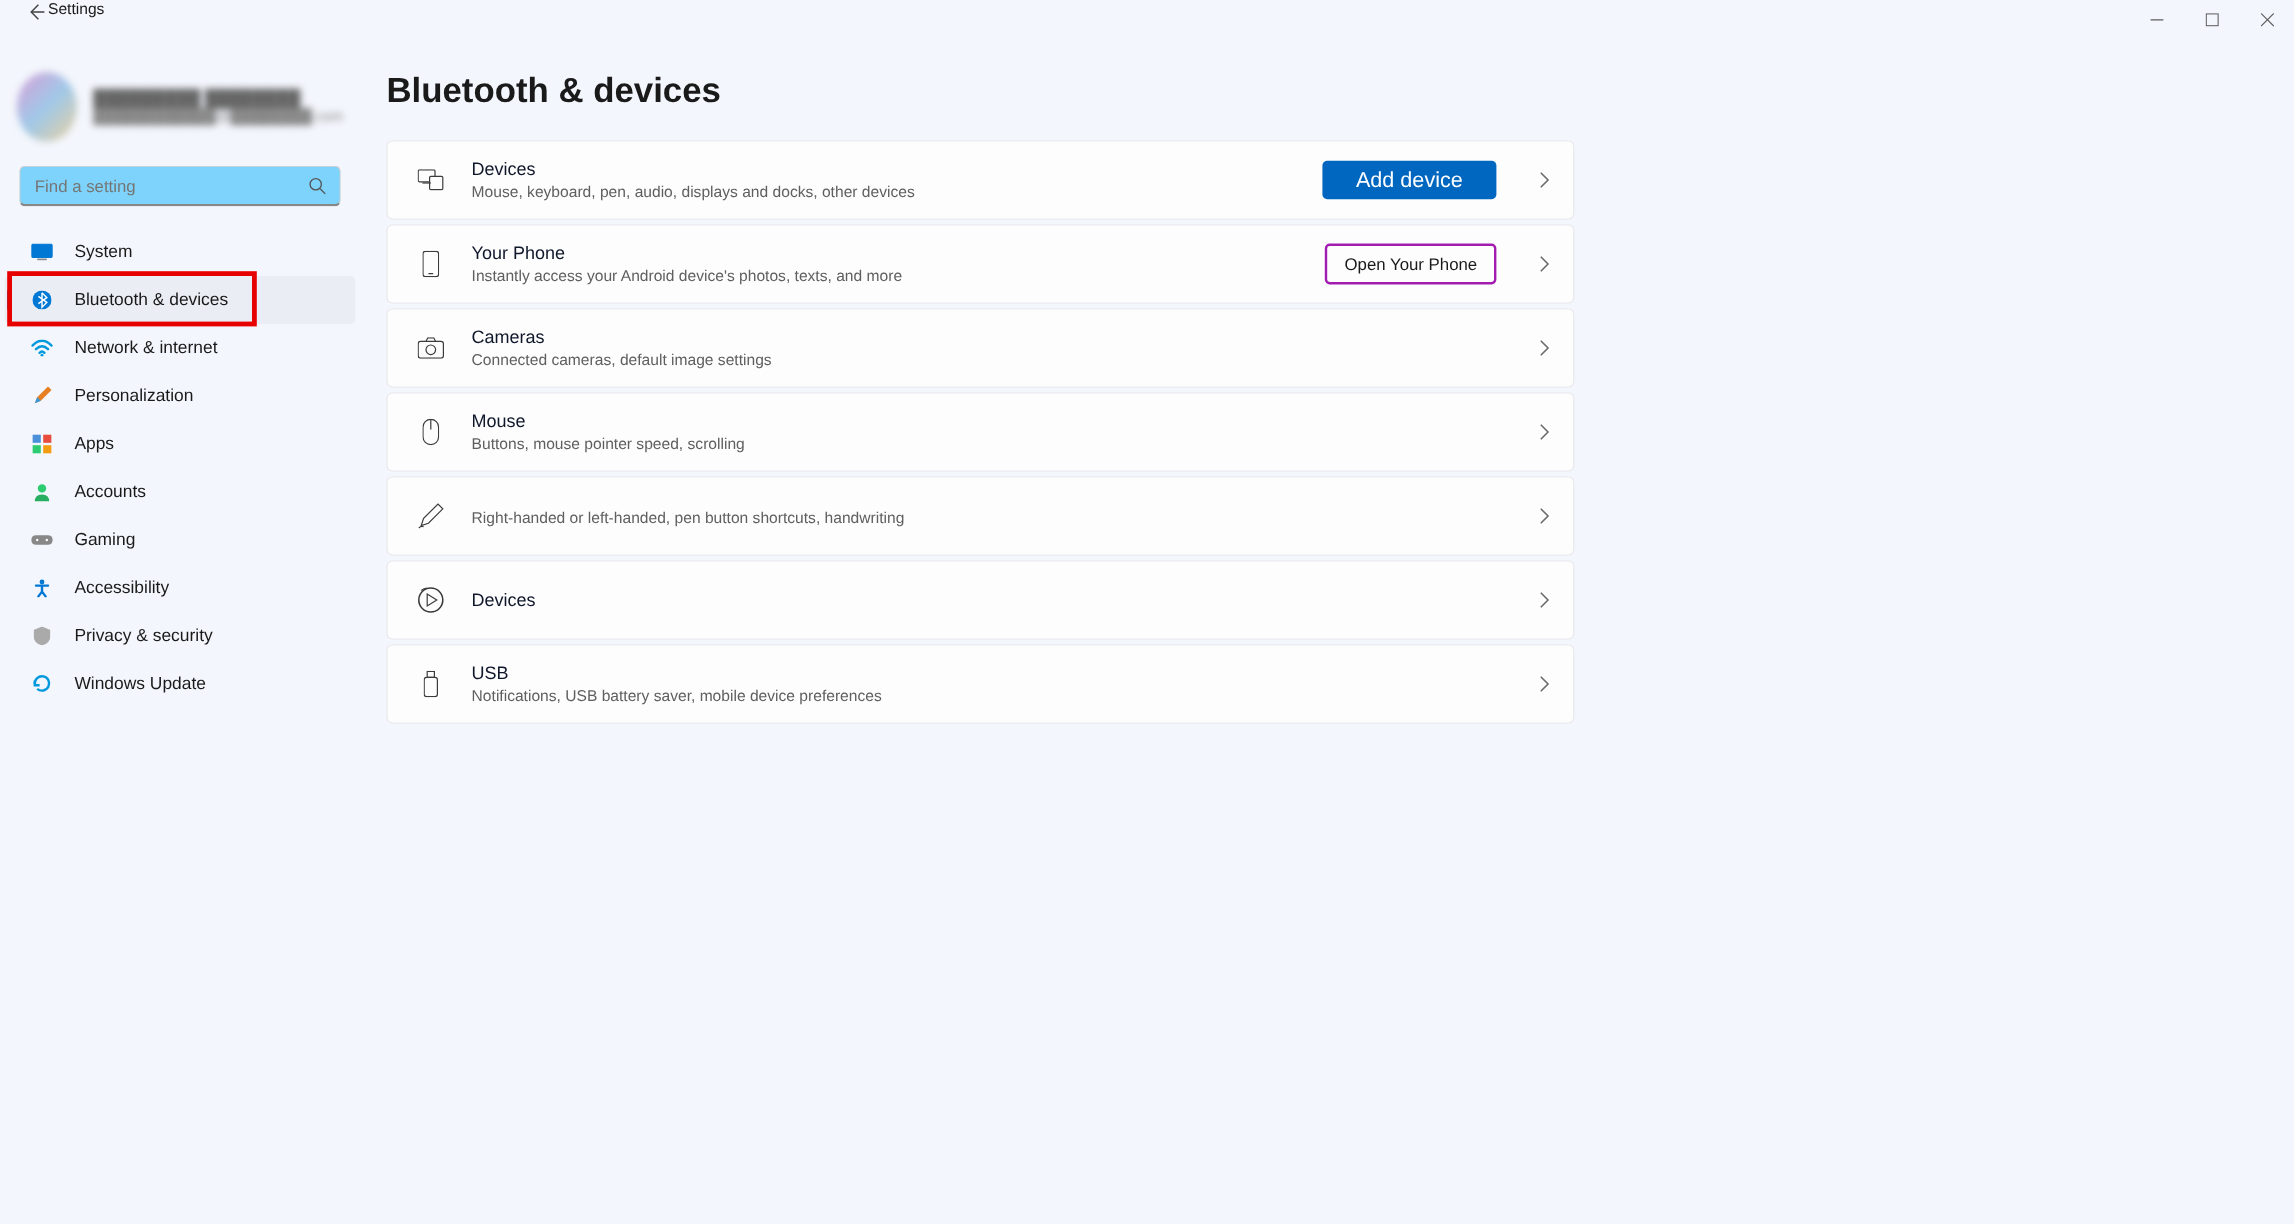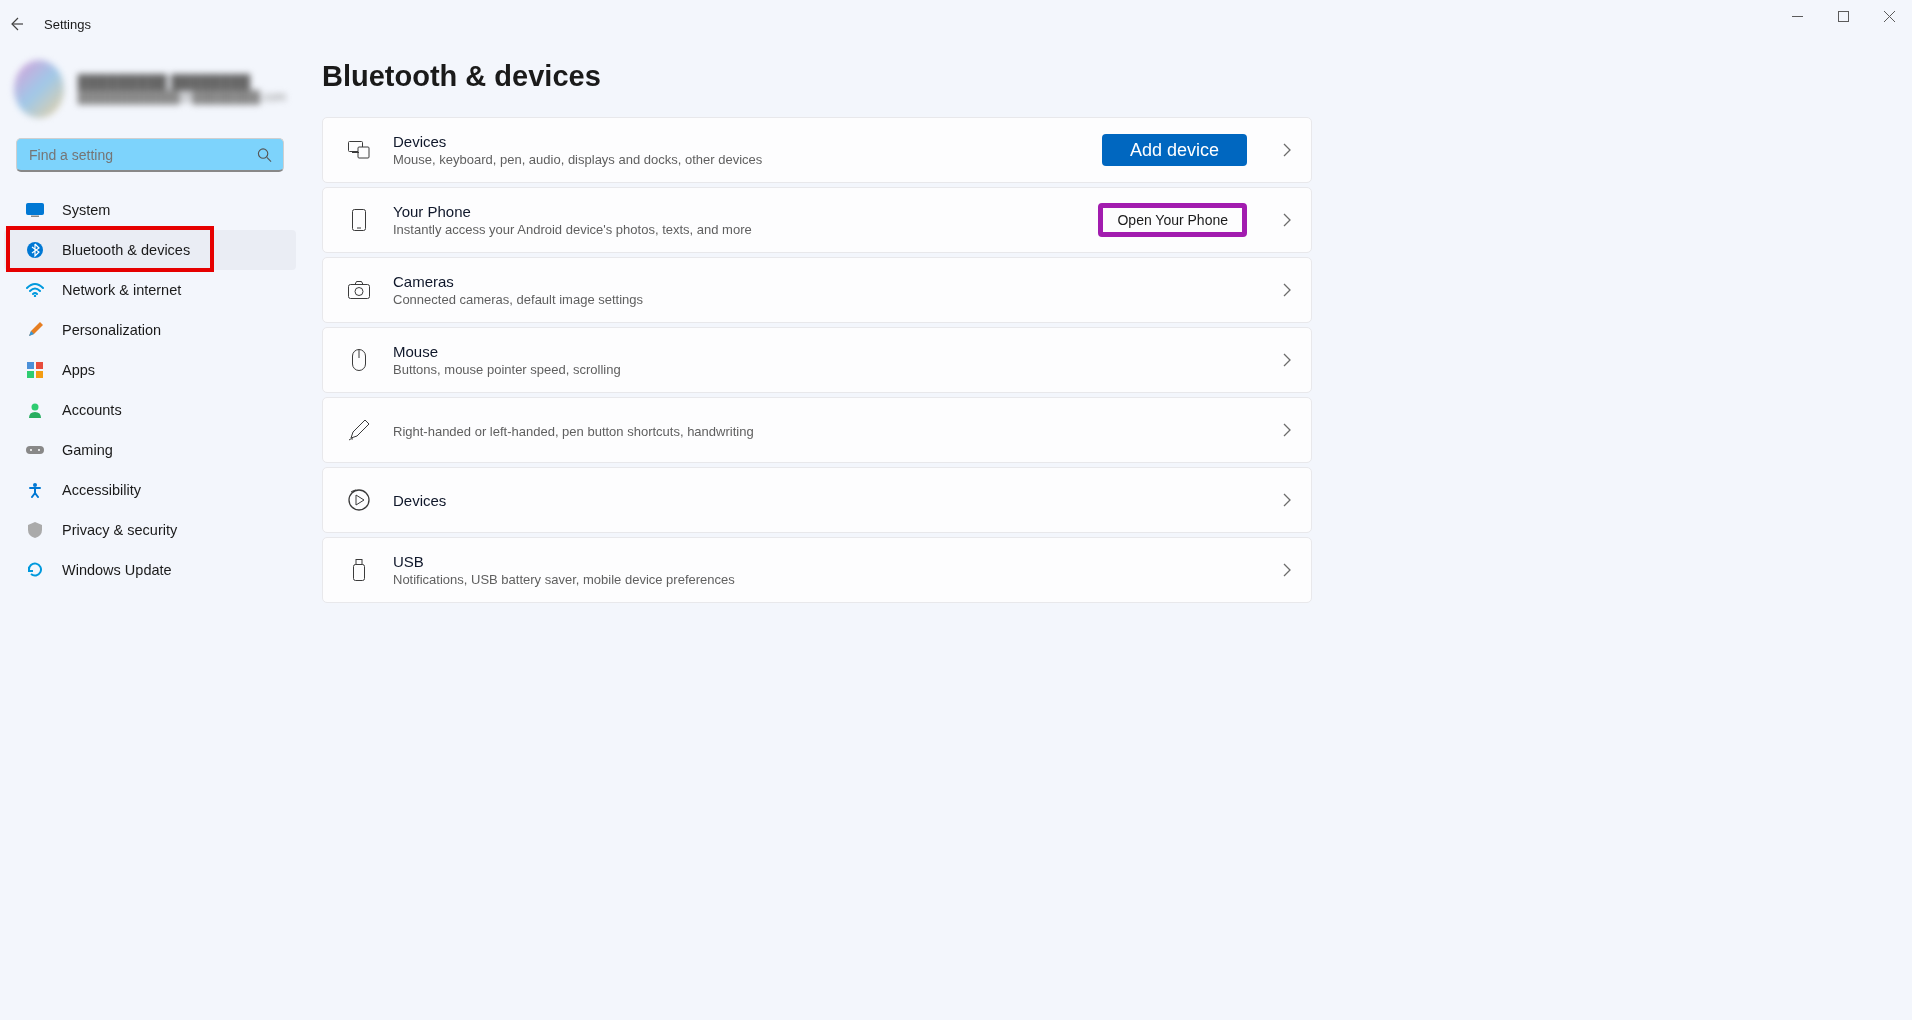--- a/index.html
+++ b/index.html
@@ -25,24 +25,22 @@
 .window-control {
   width: 46px;
   display: flex;
   align-items: center;
   justify-content: center;
   color: #5b5b5b;
   font-size: 11px;
 }
 .titlebar {
   display: flex;
-  align-items: center;
   height: 48px;
-  padding-left: 6px;
-  gap: 18px;
+  padding-left: 20px;
 }
 .back-btn {
   width: 20px;
   height: 20px;
   display: flex;
   align-items: center;
   justify-content: center;
   color: #424242;
 }
 .title-text {
@@ -193,21 +191,21 @@
   color: #fff;
   border: none;
   border-radius: 4px;
   height: 32px;
   padding: 0 28px;
   font-size: 18px;
   cursor: pointer;
 }
 .card-action-secondary {
   background: #fdfdfe;
-  border: 5px solid #a21caf;
+  border: 2px solid #a21caf;
   border-radius: 4px;
   height: 34px;
   padding: 0 14px;
   font-size: 14px;
   cursor: pointer;
   color: #1a1a1a;
   margin-left: 30px;
 }
 .chevron {
   color: #6b6b6b;

